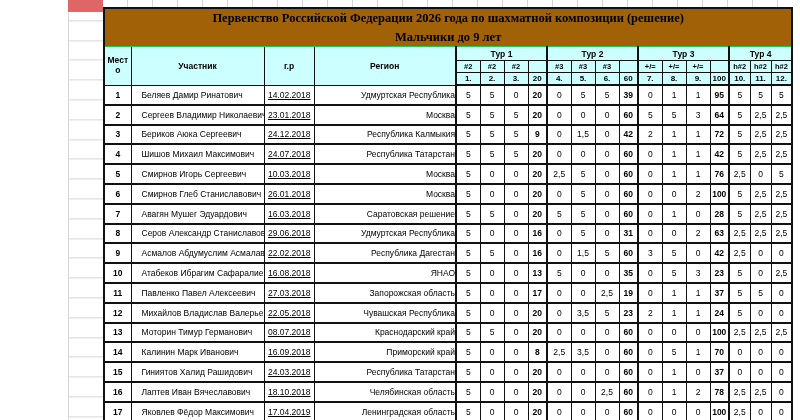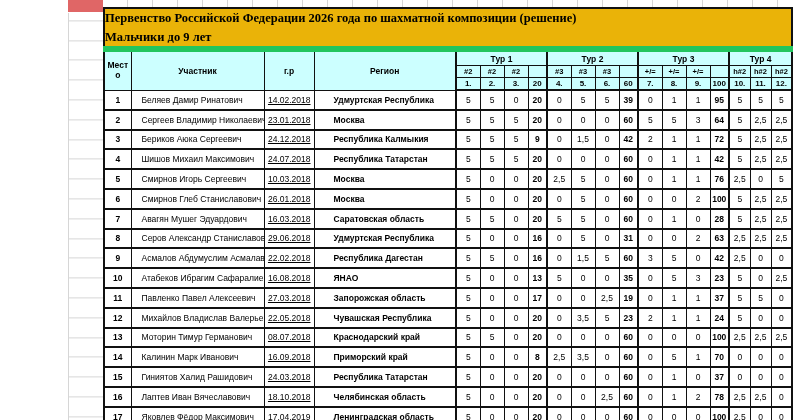--- a/index.html
+++ b/index.html
@@ -23,36 +23,36 @@
     position:absolute;left:68px;top:0;width:35px;height:12px;
     border-bottom:1px solid #ffffff;
   }
   table.main{
     position:absolute;left:103px;top:7px;width:688px;
     border-collapse:collapse;table-layout:fixed;background:#fff;
     border:2px solid #111;
   }
   td,th{border:1px solid #111;overflow:hidden;white-space:nowrap;padding:0;vertical-align:middle;}
   td.title-cell{
-    border-bottom:6px solid #22c55e;height:37px;text-align:left;
+    border-bottom:1px solid #22c55e;height:37px;text-align:center;
     font-family:"Liberation Serif",serif;font-weight:bold;font-size:12.5px;line-height:1.45;
-    background:#eab308;
+    background:#a16207;
   }
   thead th{background:#ccffff;text-align:center;font-weight:bold;}
   tr.hA th{height:13px;font-size:8.5px;}
   tr.hB th{height:11px;font-size:7.5px;}
   tr.hC th{height:11px;font-size:8px;border-bottom:2px solid #111;}
   th.th-place{white-space:normal;word-break:break-all;line-height:1.15;font-size:7.5px;margin-left:48px;}
   th.th-small{font-size:8px;}
   tbody tr{height:19.8px;}
   tbody td{font-size:8.5px;border-bottom:2px solid #111;}
   td.place{text-align:center;font-weight:bold;}
   td.pname{text-align:left;padding-left:10px;}
   td.birth{text-align:right;padding-right:3px;text-decoration:underline;}
-  td.region{text-align:left;padding-left:19px;font-weight:bold;}
+  td.region{text-align:right;padding-left:19px;}
   td.score{text-align:center;}
   td.total{font-weight:bold;}
   .grp{border-left:2px solid #111;}
 </style>
 </head>
 <body>
 
 <div class="top-grid"></div>
 <div class="margin-col"></div>
 <div class="red-cell" style="background: rgb(224, 102, 102);"></div>
@@ -255,21 +255,21 @@
         <td class="score">2</td>
         <td class="score total">100</td>
         <td class="score grp">5</td>
         <td class="score">2,5</td>
         <td class="score">2,5</td>
       </tr>
       <tr>
         <td class="place">7</td>
         <td class="pname">Авагян Мушег Эдуардович</td>
         <td class="birth">16.03.2018</td>
-        <td class="region">Саратовская область</td>
+        <td class="region">Саратовская решение</td>
         <td class="score grp">5</td>
         <td class="score">5</td>
         <td class="score">0</td>
         <td class="score total">20</td>
         <td class="score grp">5</td>
         <td class="score">5</td>
         <td class="score">0</td>
         <td class="score total">60</td>
         <td class="score grp">0</td>
         <td class="score">1</td>

